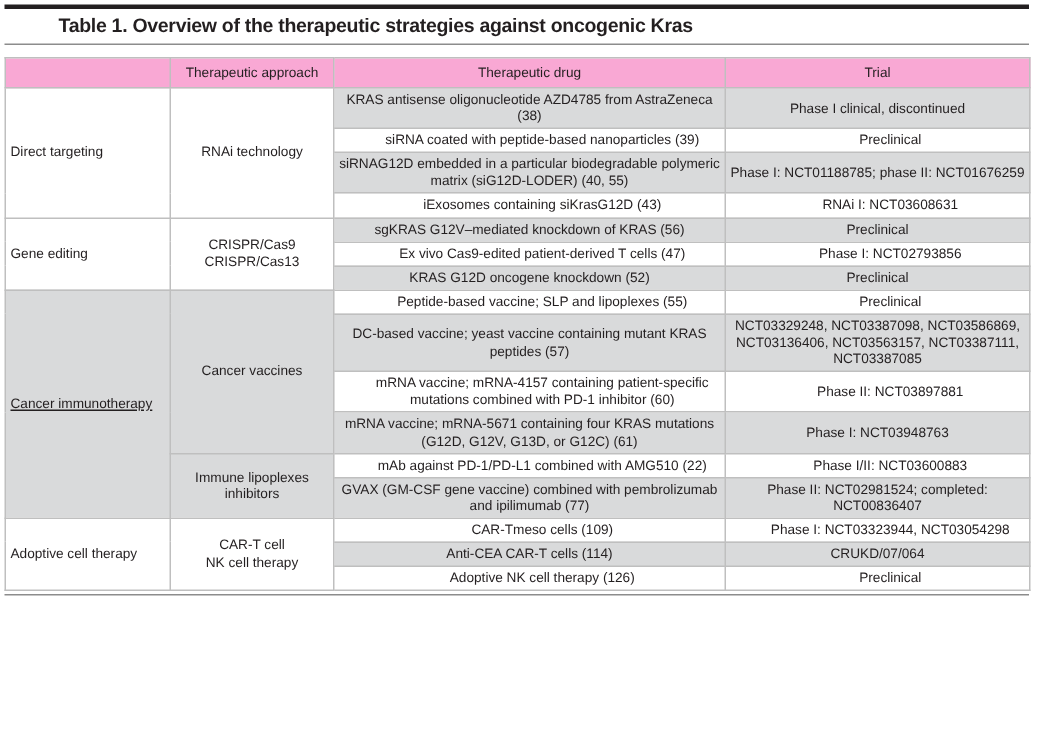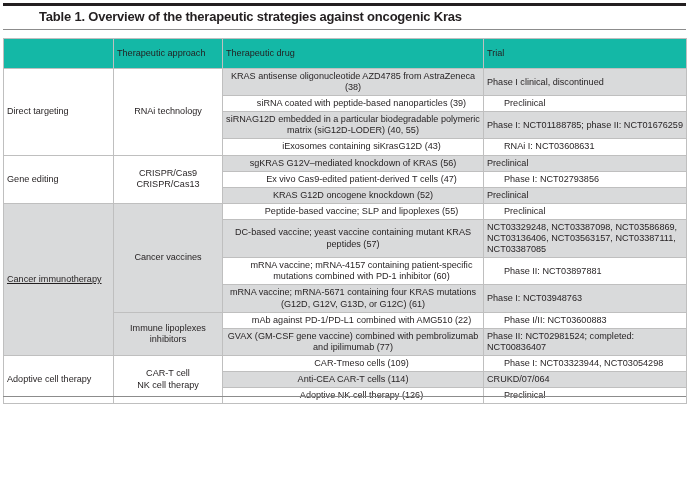--- a/index.html
+++ b/index.html
@@ -54,34 +54,34 @@
     line-height: 1.22;
     font-weight: normal;
   }
   .col-a { width: 110px; }
   .col-b { width: 109px; }
   .col-c { width: 261px; }
   .col-d { width: 203px; }
 
   thead td, thead th {
     font-weight: bold;
-    text-align: left;
-    height: 30px;
-    background: #14b8a6;
+    text-align: center;
+    height: 20px;
+    background: #f9a8d4;
     border-top: 1px solid #8c8c8c;
     border-bottom: 1px solid #8c8c8c;
   }
   thead td.hdr-blank { border-right: 1px solid #bfbfbf; }
 
   td.lbl { text-align: left; padding-left: 4px; background: #ffffff; }
   td.lbl.shade { background: #d9dadb; text-decoration: underline; }
   td.approach { text-align: center; background: #ffffff; }
   td.approach.shade { background: #d9dadb; }
   td.drug { text-align: center; }
-  td.trial { text-align: left; margin-top: 27px; }
+  td.trial { text-align: center; margin-top: 27px; }
   tr.shade td.drug, tr.shade td.trial { background: #d9dadb; }
   tr.plain td.drug, tr.plain td.trial { background: #ffffff; padding-left: 20px; }
 
   .rule-bottom {
     position: absolute;
     left: 3px; top: 396px;
     width: 683px; height: 1px;
     background: #8c8c8c;
   }
 </style>

